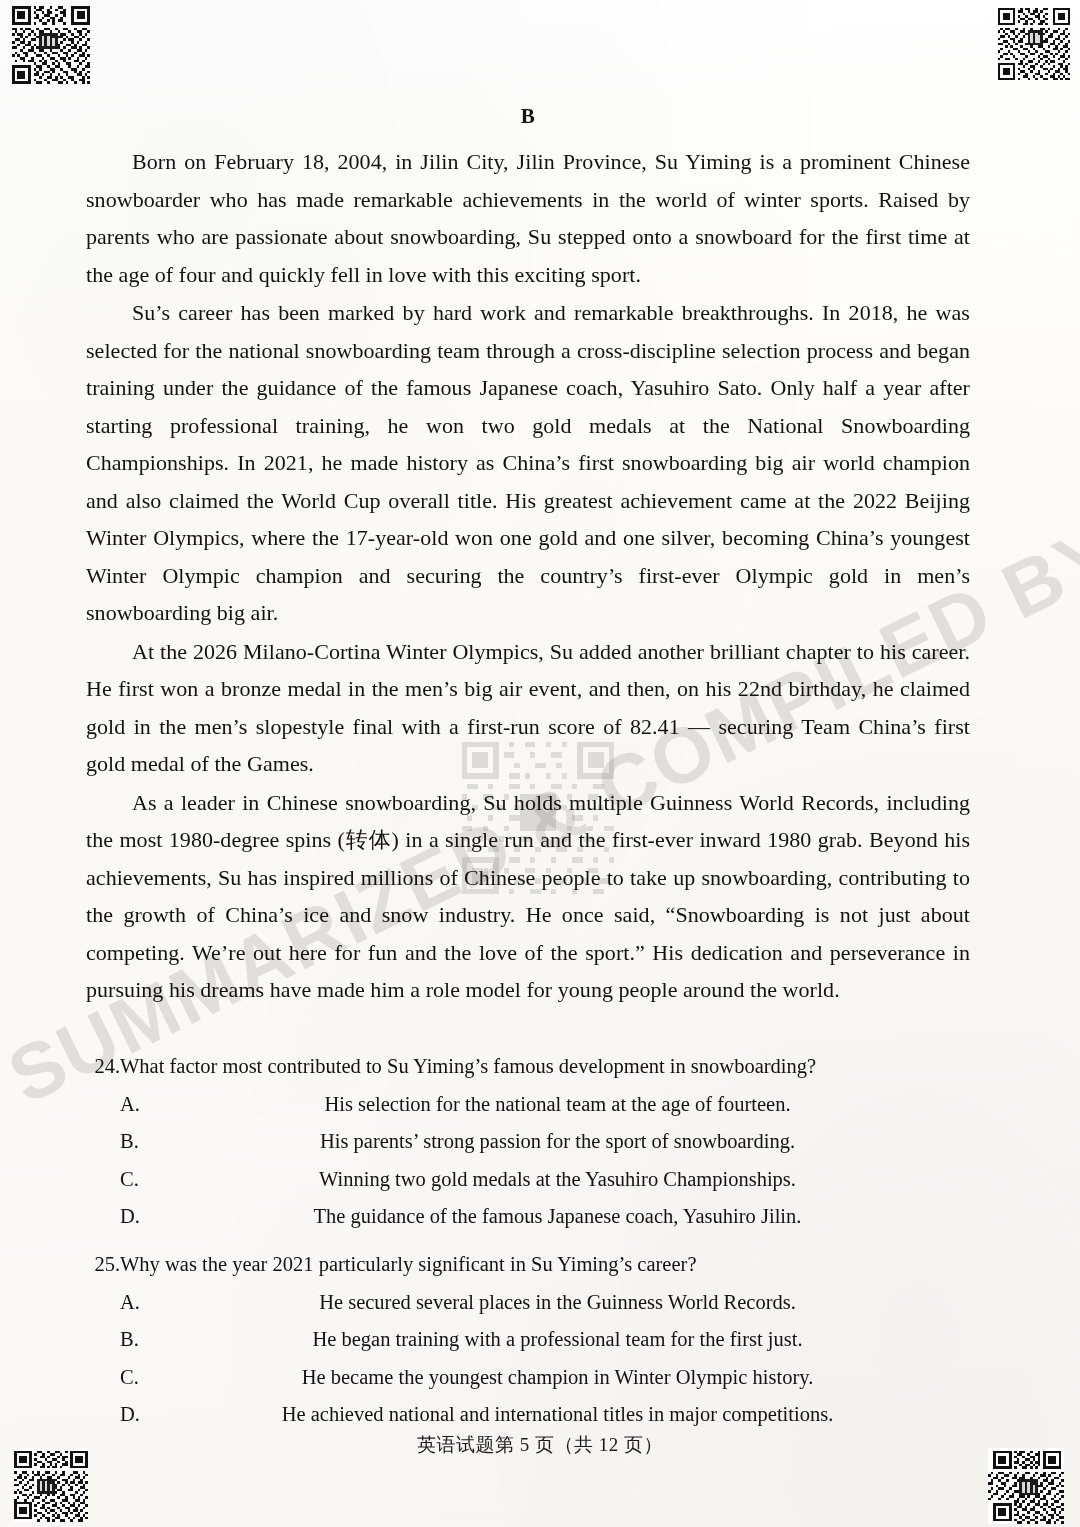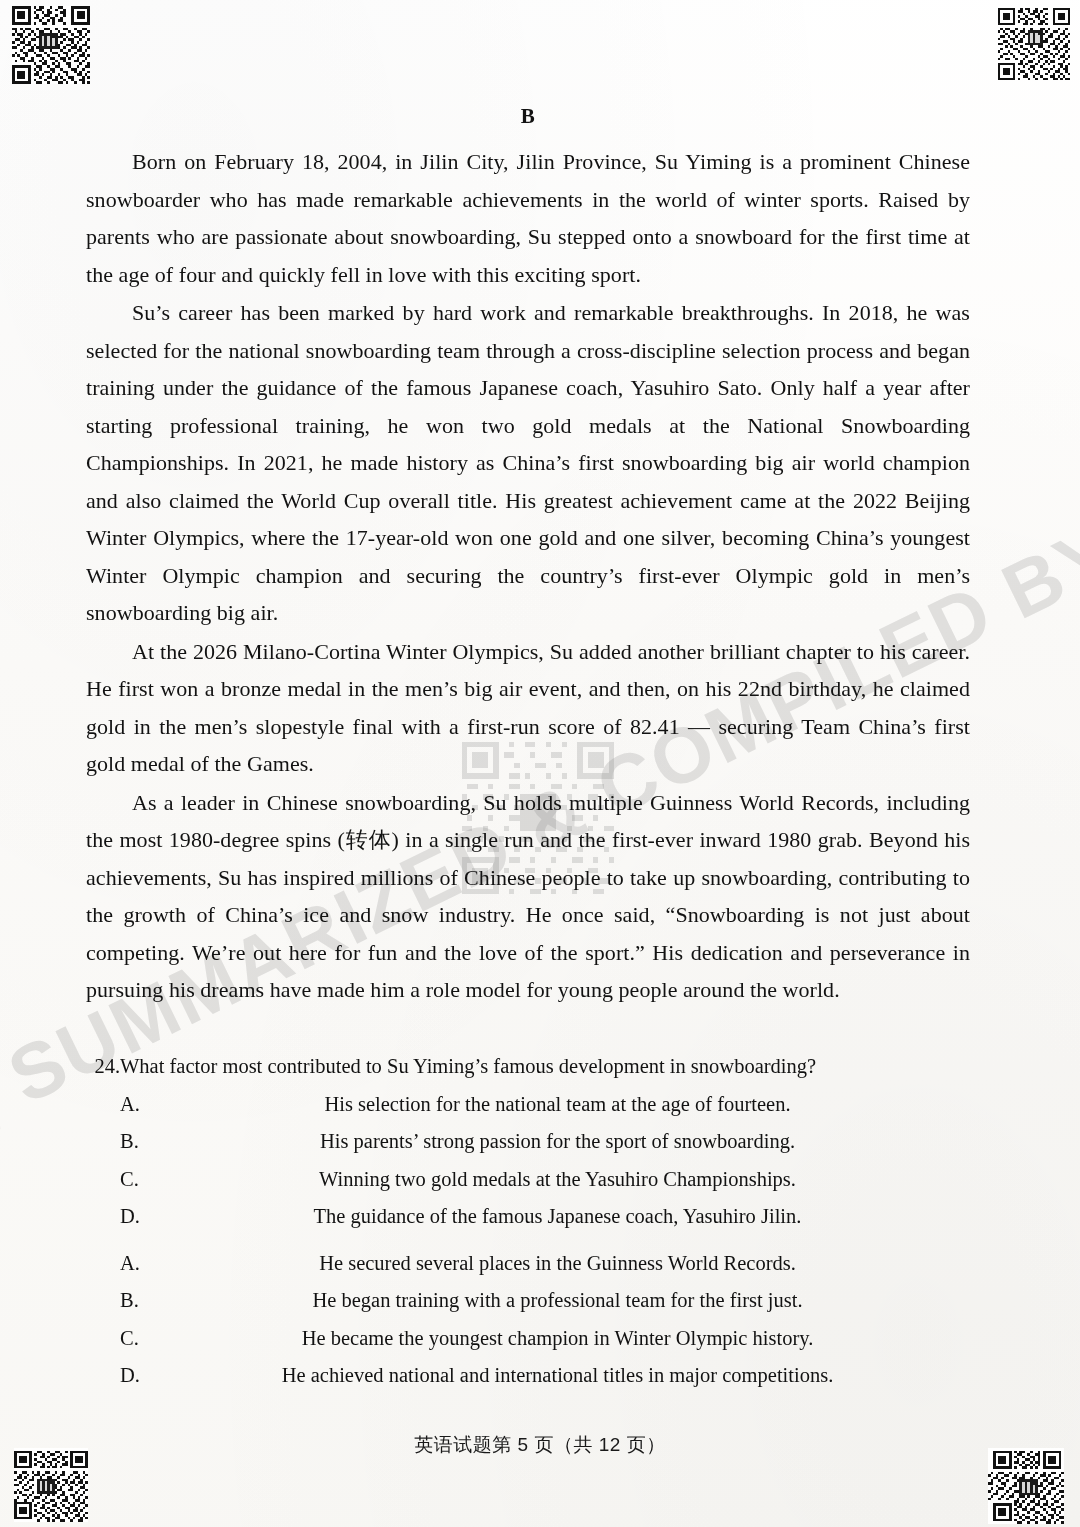--- a/index.html
+++ b/index.html
@@ -134,21 +134,21 @@
   
   #footer {
     position: absolute;
     left: 0;
     right: 0;
     top: 1432px;
     text-align: center;
     font-size: 19px;
     color: #1a1a1a;
     z-index: 4;
-    font-family: Liberation Sans, sans-serif;
+    font-family: Liberation Serif, serif;
   }
   #footer .page-label { letter-spacing: 0.5px; }
 </style>
 </head>
 <body>
 
 <div id="page">
 
   <div id="paper-texture"></div>
 
@@ -1160,20 +1160,24 @@
           <span class="opt-letter">C.</span>
           <span class="opt-text">Winning two gold medals at the Yasuhiro Championships.</span>
         </div>
         <div class="option">
           <span class="opt-letter">D.</span>
           <span class="opt-text">The guidance of the famous Japanese coach, Yasuhiro Jilin.</span>
         </div>
       </div>
 
       <div class="question-block">
+        <div class="question-stem">
+          <span class="q-number">25.</span>
+          <span class="q-text">Why was the year 2021 particularly significant in Su Yiming’s career?</span>
+        </div>
         <div class="option">
           <span class="opt-letter">A.</span>
           <span class="opt-text">He secured several places in the Guinness World Records.</span>
         </div>
         <div class="option">
           <span class="opt-letter">B.</span>
           <span class="opt-text">He began training with a professional team for the first just.</span>
         </div>
         <div class="option">
           <span class="opt-letter">C.</span>

